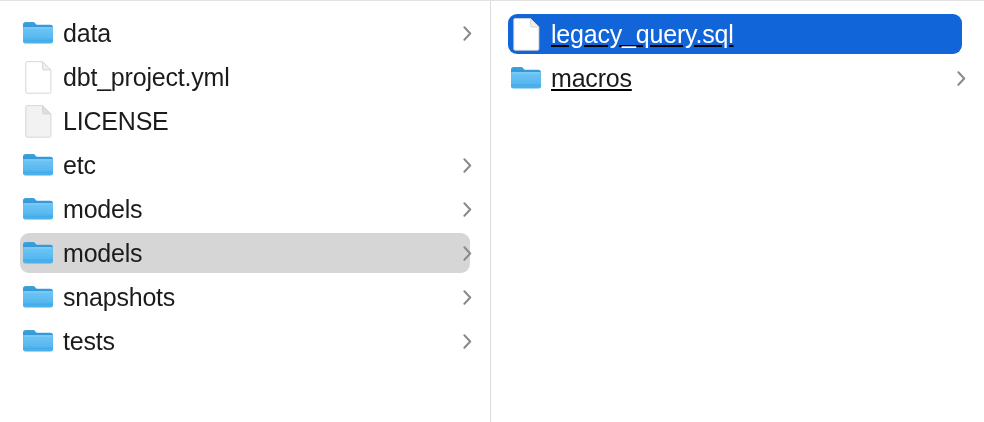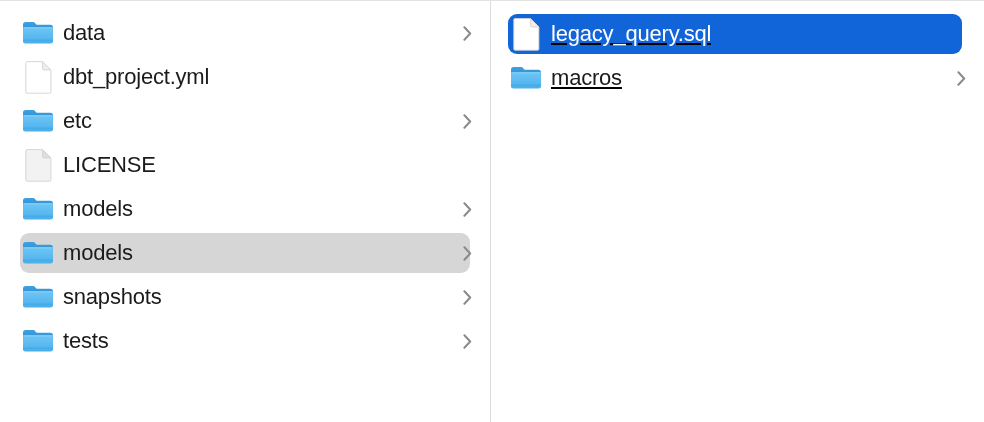--- a/index.html
+++ b/index.html
@@ -86,21 +86,21 @@
     height: 34px;
     display: flex;
     align-items: center;
     justify-content: center;
     margin-right: 8px;
   }
 
   .label {
     position: relative;
     z-index: 1;
-    font-size: 22px;
+    font-size: 25px;
     line-height: 30px;
     color: #1b1b1b;
     letter-spacing: -0.2px;
     white-space: nowrap;
     overflow: hidden;
     text-overflow: ellipsis;
   }
   .row.selected-active .label {
     color: #ffffff;
   }
@@ -165,47 +165,20 @@
           <svg class="icon-svg" width="27" height="33" viewBox="0 0 27 33">
     <path d="M0.8 1.6 C0.8 1.0 1.3 0.6 1.9 0.6 H17.6 L25.9 8.9 V31.1 C25.9 31.7 25.4 32.2 24.8 32.2 H1.9 C1.3 32.2 0.8 31.7 0.8 31.1 Z" fill="#ffffff" stroke="#d3d3d3" stroke-width="0.9"></path>
     <path d="M17.6 0.6 L25.9 8.9 H18.6 C18.0 8.9 17.6 8.5 17.6 7.9 Z" fill="#efefef" stroke="#d3d3d3" stroke-width="0.9"></path>
   </svg>
         </span>
         <span class="label">dbt_project.yml</span>
         <span class="chevron-spacer"></span>
       </div>
       <div class="row">
         <span class="icon-wrap">
-          <svg class="icon-svg" width="32" height="26" viewBox="0 0 32 26">
-    <defs>
-      <linearGradient id="ftab" x1="0" y1="0" x2="0" y2="1">
-        <stop offset="0" stop-color="#3da2e0"></stop>
-                <stop offset="1" stop-color="#2e90d4"></stop>
-      </linearGradient>
-      <linearGradient id="fbody" x1="0" y1="0" x2="0" y2="1">
-        <stop offset="0" stop-color="#6fc5f5"></stop>
-                <stop offset="0.55" stop-color="#5bbaf1"></stop>
-        <stop offset="1" stop-color="#4aaee9"></stop>
-      </linearGradient>
-    </defs>
-    <path d="M1 4.5 C1 3.1 2.1 2 3.5 2 H12 L14.6 4.8 H28.5 C29.9 4.8 31 5.9 31 7.3 V10 H1 Z" fill="url(#ftab)"></path>
-    <rect x="1" y="7.2" width="30" height="16.4" rx="2.4" fill="url(#fbody)"></rect>
-    <rect x="1" y="19.6" width="30" height="1.5" fill="#3ba6e2" opacity="0.55"></rect>
-    <rect x="1" y="7.2" width="30" height="1.2" fill="#8fd4f8" opacity="0.75"></rect>
-  </svg>
-        </span>
-        <span class="label">etc</span>
-        <span class="chevron">
-          <svg width="9" height="15" viewBox="0 0 9 15">
-    <path d="M1.4 1.3 L7.2 7.5 L1.4 13.7" fill="none" stroke="#8a8a8e" stroke-width="2" stroke-linecap="round" stroke-linejoin="round"></path>
-  </svg>
-        </span>
-      </div>
-      <div class="row">
-        <span class="icon-wrap">
           <svg class="icon-svg" width="27" height="33" viewBox="0 0 27 33">
     <path d="M0.8 1.6 C0.8 1.0 1.3 0.6 1.9 0.6 H17.6 L25.9 8.9 V31.1 C25.9 31.7 25.4 32.2 24.8 32.2 H1.9 C1.3 32.2 0.8 31.7 0.8 31.1 Z" fill="#f2f2f2" stroke="#d3d3d3" stroke-width="0.9"></path>
     <path d="M17.6 0.6 L25.9 8.9 H18.6 C18.0 8.9 17.6 8.5 17.6 7.9 Z" fill="#dedede" stroke="#d3d3d3" stroke-width="0.9"></path>
   </svg>
         </span>
         <span class="label">LICENSE</span>
         <span class="chevron-spacer"></span>
       </div>
       <div class="row">
         <span class="icon-wrap">
@@ -220,20 +193,47 @@
                 <stop offset="0.55" stop-color="#5bbaf1"></stop>
         <stop offset="1" stop-color="#4aaee9"></stop>
       </linearGradient>
     </defs>
     <path d="M1 4.5 C1 3.1 2.1 2 3.5 2 H12 L14.6 4.8 H28.5 C29.9 4.8 31 5.9 31 7.3 V10 H1 Z" fill="url(#ftab)"></path>
     <rect x="1" y="7.2" width="30" height="16.4" rx="2.4" fill="url(#fbody)"></rect>
     <rect x="1" y="19.6" width="30" height="1.5" fill="#3ba6e2" opacity="0.55"></rect>
     <rect x="1" y="7.2" width="30" height="1.2" fill="#8fd4f8" opacity="0.75"></rect>
   </svg>
         </span>
+        <span class="label">etc</span>
+        <span class="chevron">
+          <svg width="9" height="15" viewBox="0 0 9 15">
+    <path d="M1.4 1.3 L7.2 7.5 L1.4 13.7" fill="none" stroke="#8a8a8e" stroke-width="2" stroke-linecap="round" stroke-linejoin="round"></path>
+  </svg>
+        </span>
+      </div>
+      <div class="row">
+        <span class="icon-wrap">
+          <svg class="icon-svg" width="32" height="26" viewBox="0 0 32 26">
+    <defs>
+      <linearGradient id="ftab" x1="0" y1="0" x2="0" y2="1">
+        <stop offset="0" stop-color="#3da2e0"></stop>
+                <stop offset="1" stop-color="#2e90d4"></stop>
+      </linearGradient>
+      <linearGradient id="fbody" x1="0" y1="0" x2="0" y2="1">
+        <stop offset="0" stop-color="#6fc5f5"></stop>
+                <stop offset="0.55" stop-color="#5bbaf1"></stop>
+        <stop offset="1" stop-color="#4aaee9"></stop>
+      </linearGradient>
+    </defs>
+    <path d="M1 4.5 C1 3.1 2.1 2 3.5 2 H12 L14.6 4.8 H28.5 C29.9 4.8 31 5.9 31 7.3 V10 H1 Z" fill="url(#ftab)"></path>
+    <rect x="1" y="7.2" width="30" height="16.4" rx="2.4" fill="url(#fbody)"></rect>
+    <rect x="1" y="19.6" width="30" height="1.5" fill="#3ba6e2" opacity="0.55"></rect>
+    <rect x="1" y="7.2" width="30" height="1.2" fill="#8fd4f8" opacity="0.75"></rect>
+  </svg>
+        </span>
         <span class="label">models</span>
         <span class="chevron">
           <svg width="9" height="15" viewBox="0 0 9 15">
     <path d="M1.4 1.3 L7.2 7.5 L1.4 13.7" fill="none" stroke="#8a8a8e" stroke-width="2" stroke-linecap="round" stroke-linejoin="round"></path>
   </svg>
         </span>
       </div>
       <div class="row selected-inactive">
         <div class="pill"></div>
         <span class="icon-wrap">

